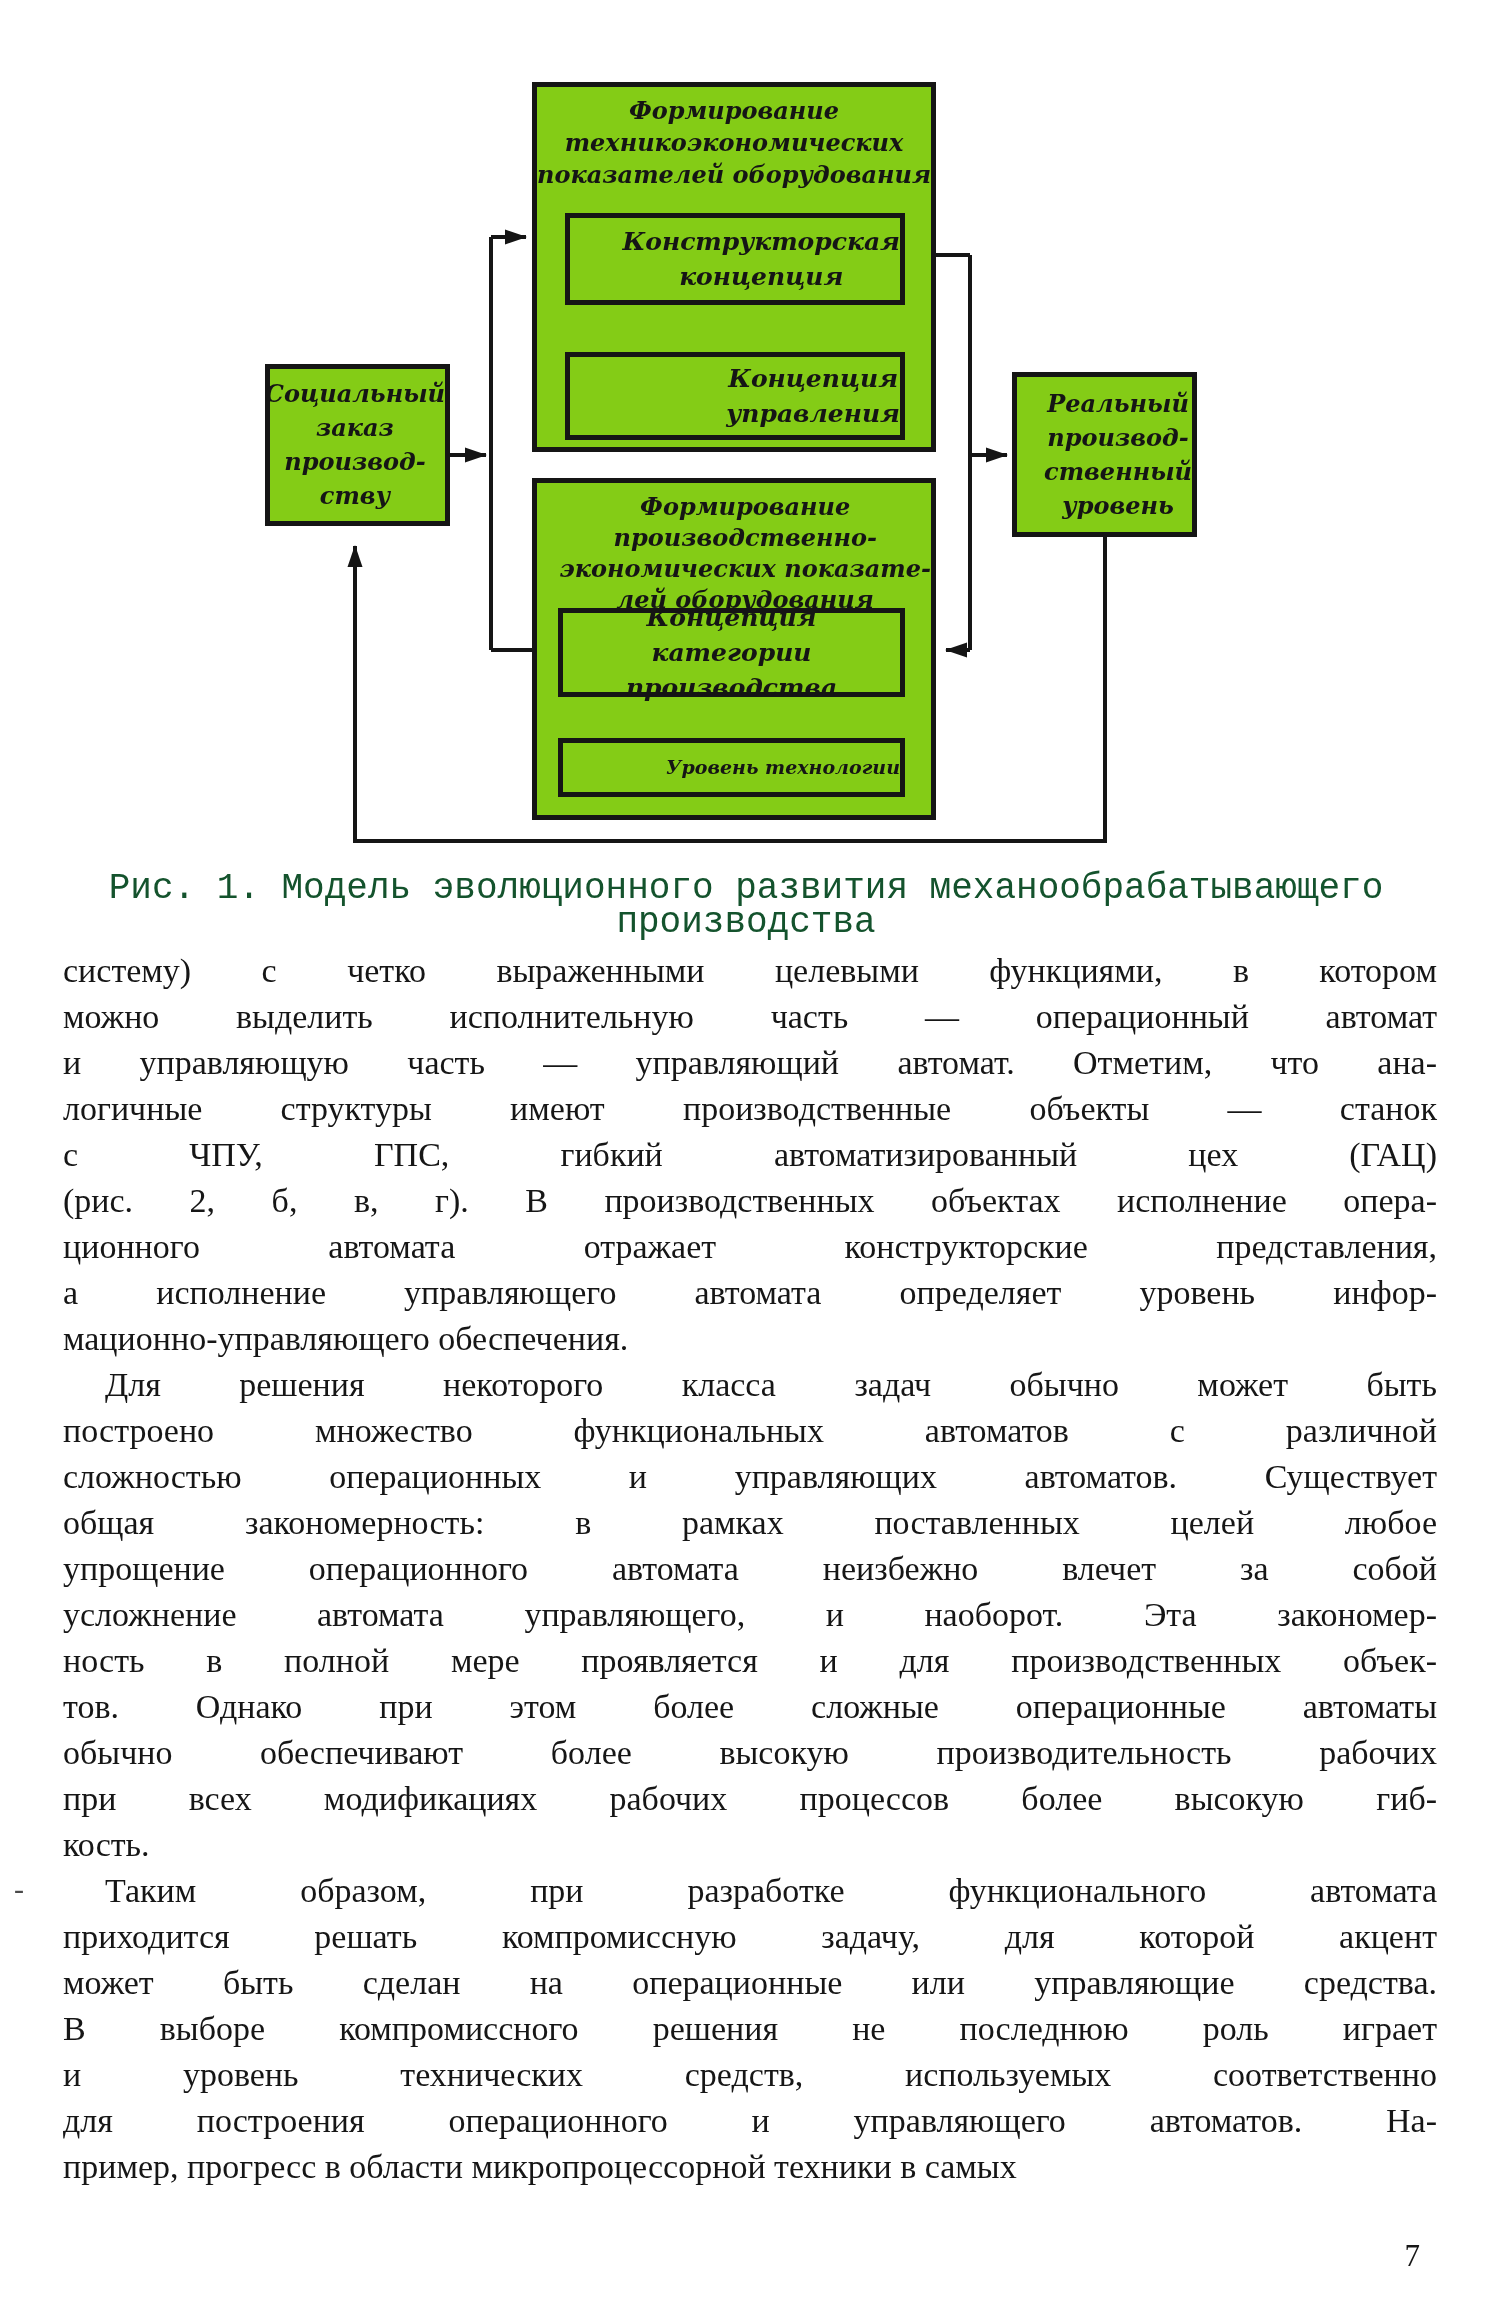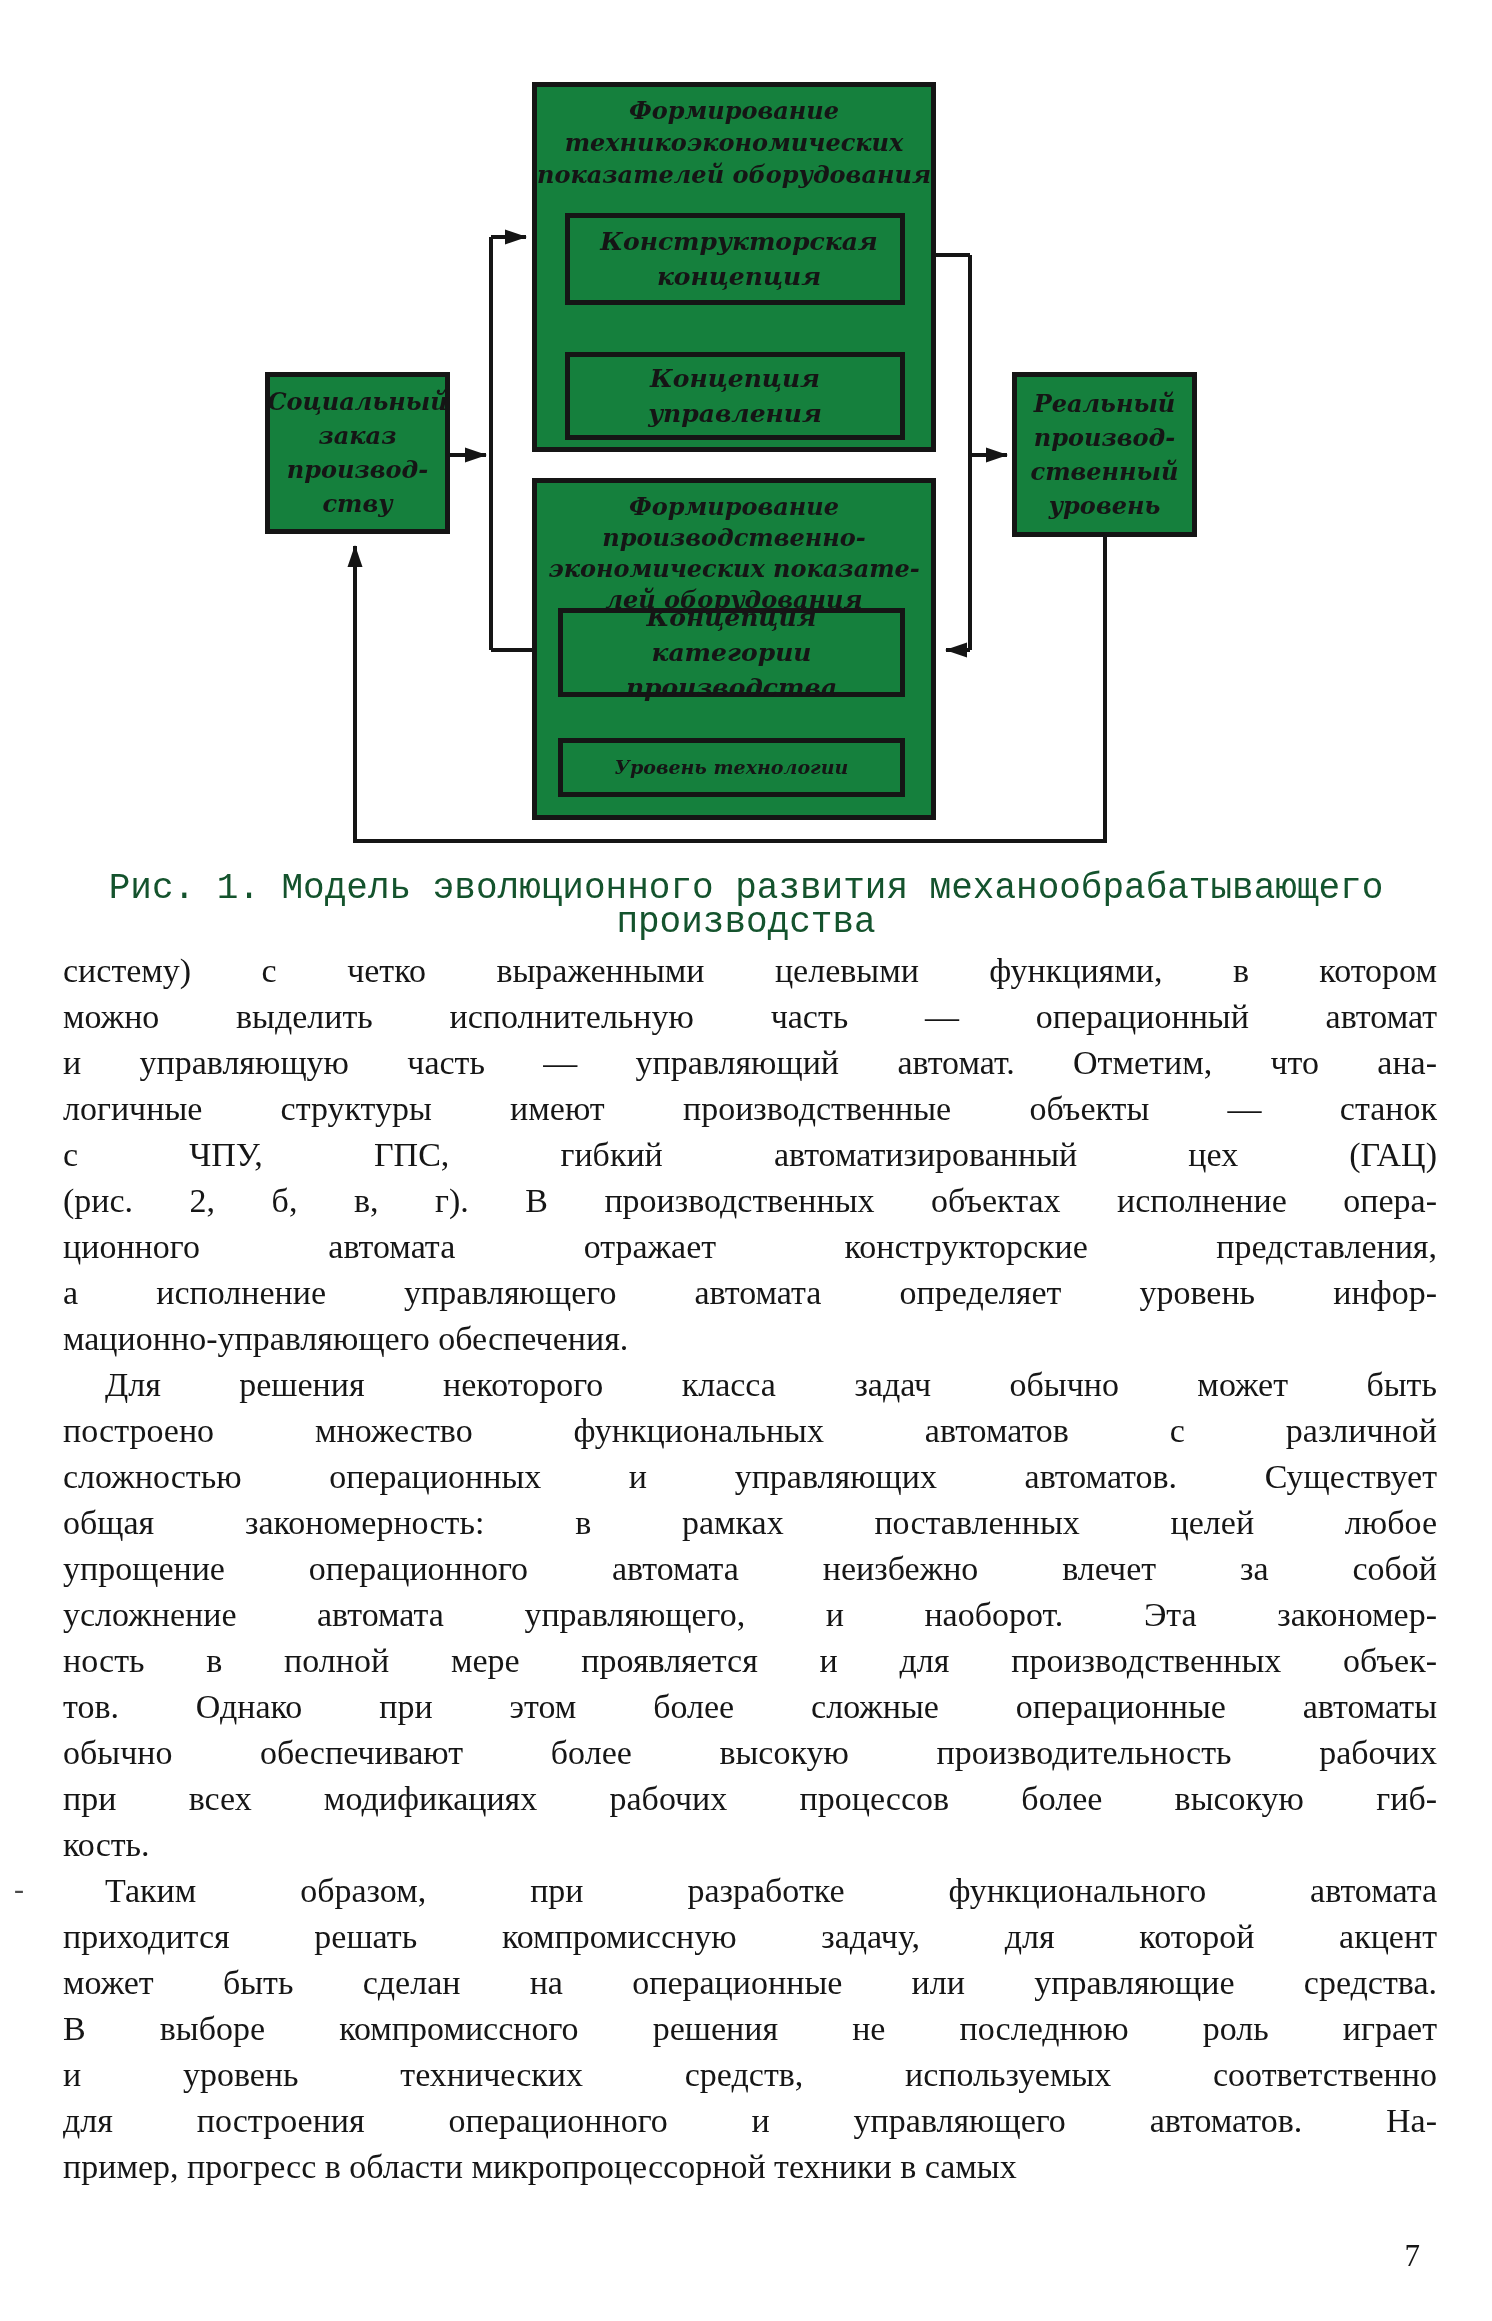--- a/index.html
+++ b/index.html
@@ -5,30 +5,30 @@
   html,body { margin:0; padding:0; background:#e8e8e8; }
   .page {
     position:relative; width:1492px; height:2321px; margin:0 auto;
     background:#ffffff; color:#141414; overflow:hidden;
     font-family:"Liberation Serif", serif;
   }
   
   .connectors { position:absolute; left:0; top:0; z-index:1; pointer-events:none; }
   .dbox {
     position:absolute; z-index:2; box-sizing:border-box;
-    border:5px solid #151515; background:#15803d;
-    display:flex; align-items:center; justify-content:center;
+    border:5px solid #151515; background:#84cc16;
+    display:flex; align-items:center; justify-content:flex-end;
     text-align:center;
     font-family:"DejaVu Serif", serif; font-style:italic; font-weight:700;
     color:#151515;
   }
   .dbox .dlabel { white-space:pre-line; }
   .dbox.outer { align-items:flex-start; }
   .dbox.outer .dlabel { padding-top:8px; }
-  #box-social    { left:265px;  top:372px; width:185px; height:162px; font-size:24px; line-height:34px; }
+  #box-social    { left:265px;  top:364px; width:185px; height:162px; font-size:24px; line-height:34px; }
   #box-real      { left:1012px; top:372px; width:185px; height:165px; font-size:24px; line-height:34px; }
   #box-techecon  { left:532px;  top:82px;  width:404px; height:370px; font-size:24px; line-height:32px; }
   #box-prodecon  { left:532px;  top:478px; width:404px; height:342px; font-size:24px; line-height:31px; }
   #box-design    { left:565px;  top:213px; width:340px; height:92px;  font-size:25px; line-height:35px;padding-left:8px; }
   #box-control   { left:565px;  top:352px; width:340px; height:88px;  font-size:25px; line-height:35px; }
   #box-category  { left:558px;  top:608px; width:347px; height:89px;  font-size:25px; line-height:35px; }
   #box-techlevel { left:558px;  top:738px; width:347px; height:59px;  font-size:19px; line-height:35px; }
   
   .caption {
     position:absolute; left:40px; top:872px; width:1412px; z-index:2;

